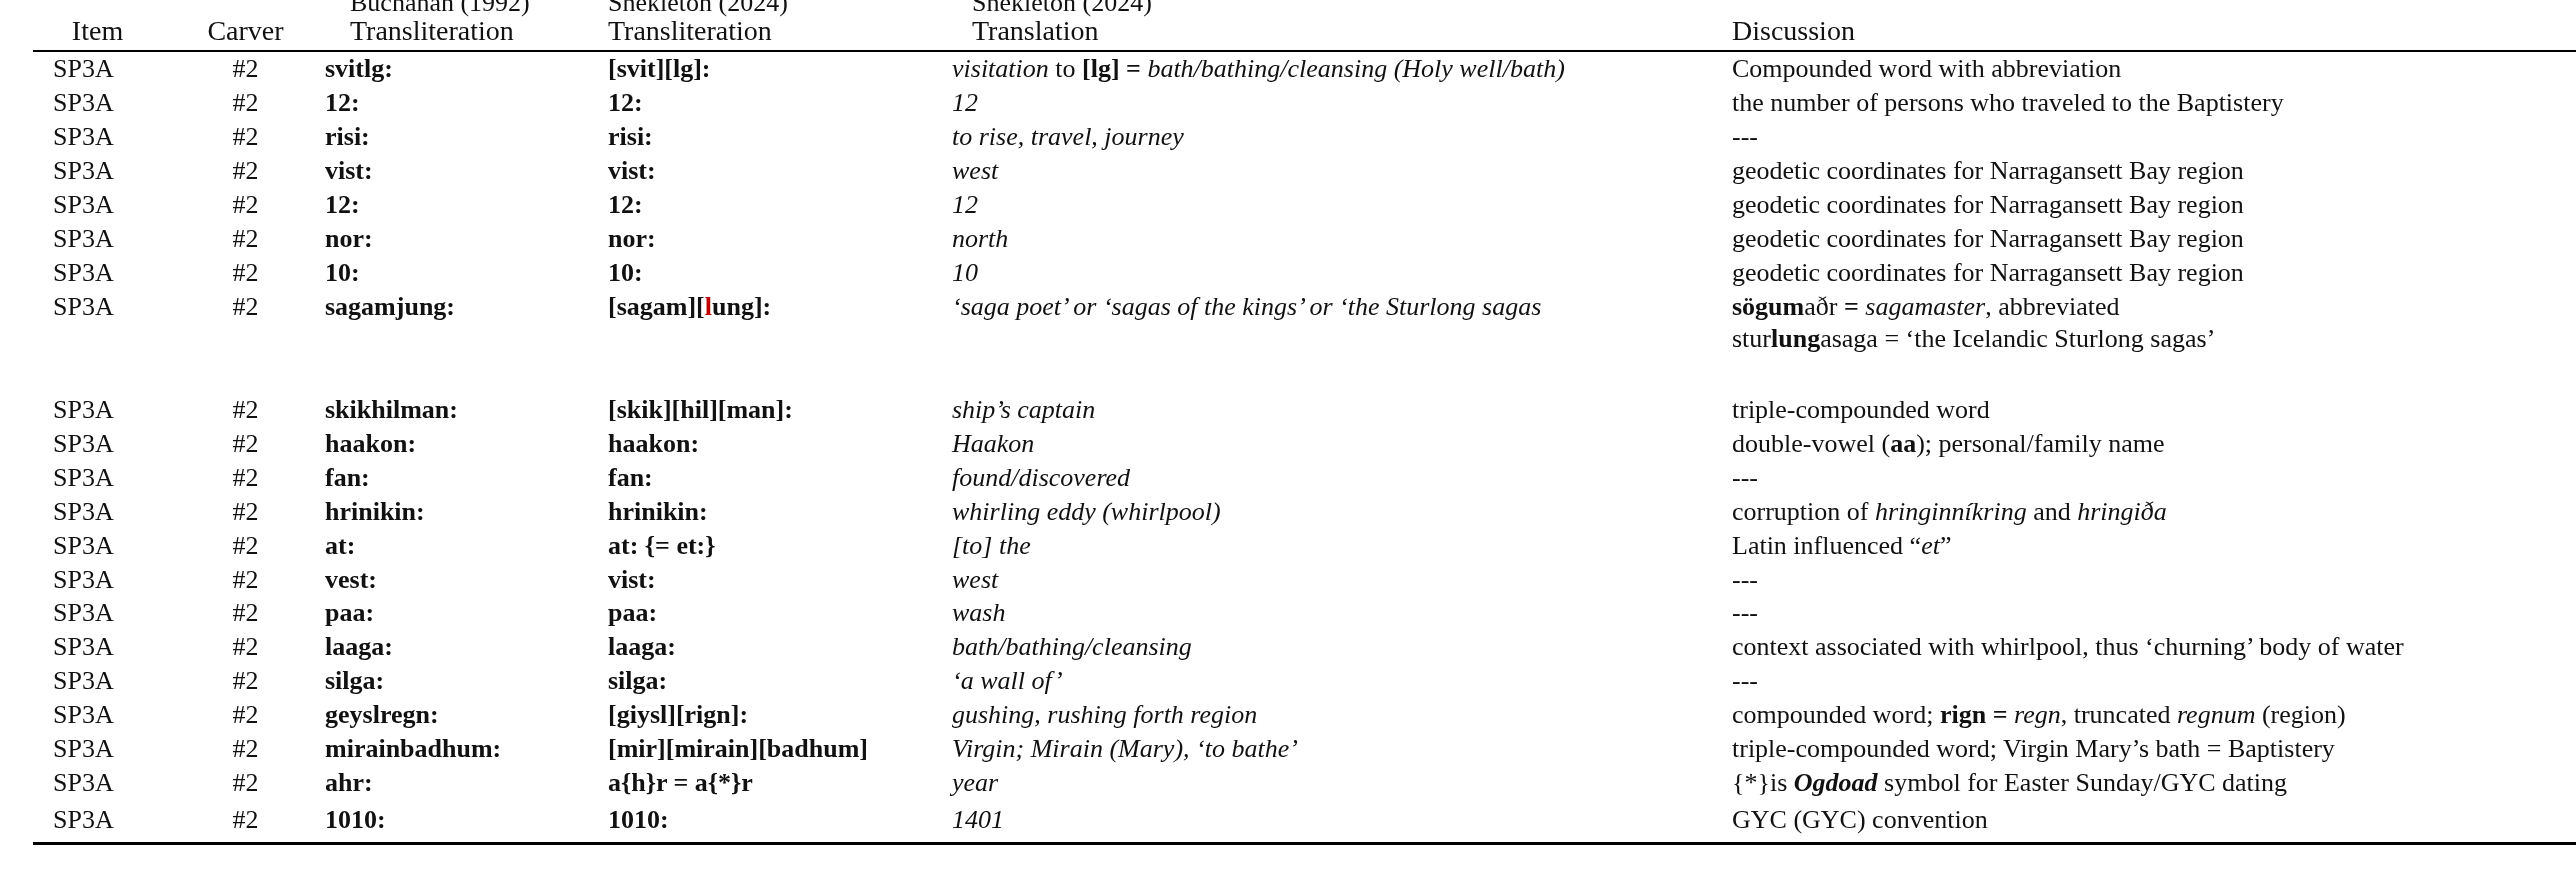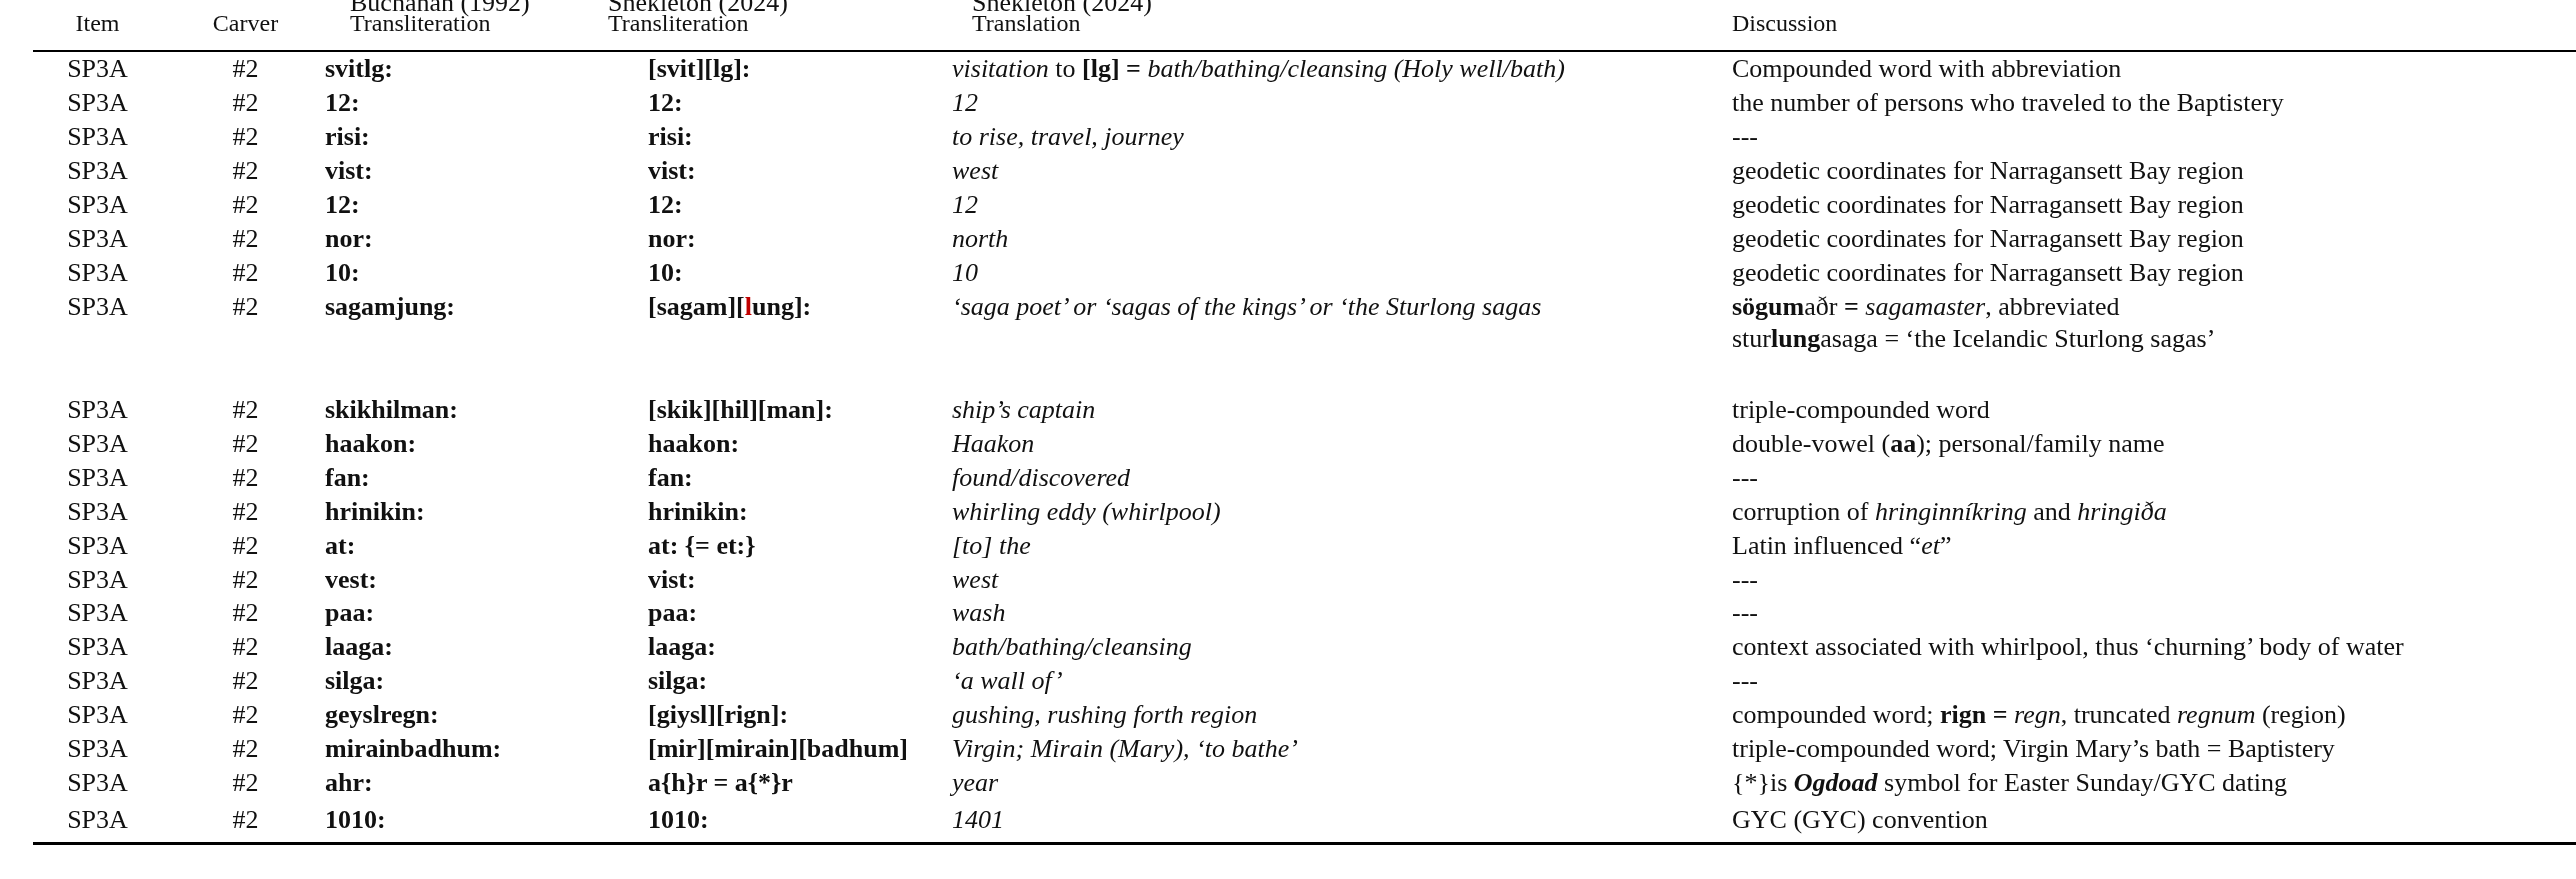--- a/index.html
+++ b/index.html
@@ -1,27 +1,27 @@
 <!DOCTYPE html>
 <html style="font-size:14.3px"><head>
 <meta charset="utf-8">
 <style>
   html, body { margin:0; padding:0; background:#ffffff; }
   body { width:2576px; height:879px; overflow:hidden; position:relative;
          font-family:"Liberation Serif", "DejaVu Serif", serif; color:#111; }
   .tbl { position:absolute; left:0; top:0; width:2576px; }
   .hdr-top { position:absolute; top:-10.7px; font-size:26px; line-height:27px; }
-  .hdr { position:absolute; top:10px; font-size:24px; line-height:27px; }
+  .hdr { position:absolute; top:17px; font-size:28px; line-height:27px; }
   .rule { position:absolute; left:33px; width:2543px; background:#000; }
   .row { position:absolute; left:0; width:2576px; font-size:26px; line-height:32px; }
   .c { position:absolute; top:0; white-space:nowrap; }
-  .c-item { left:53px; width:89px; text-align:center; }
+  .c-item { left:53px; width:89px; text-align:left; }
   .c-carver { left:201px; width:89px; text-align:center; }
   .c-buch { left:325px; font-weight:bold; }
-  .c-shek { left:608px; font-weight:bold;margin-left:40px; }
+  .c-shek { left:608px; font-weight:bold; }
   .c-trans { left:952px; font-style:italic; }
   .c-disc { left:1732px; }
   .red { color:#c00000; }
   .ni { font-style:normal; }
   b { font-weight:bold; }
   i { font-style:italic; }
 </style>
 </head>
 <body>
 

